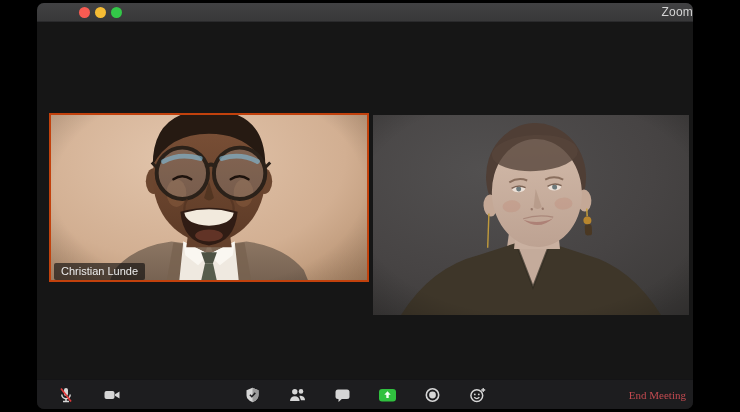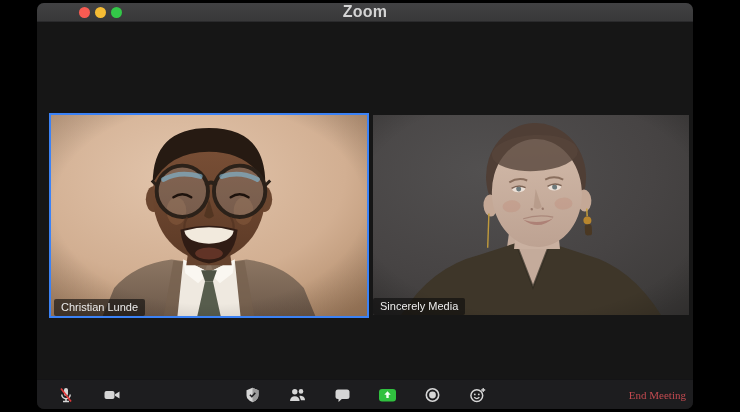--- a/index.html
+++ b/index.html
@@ -12,27 +12,27 @@
 
   
   .titlebar { position:absolute; top:0; left:0; right:0; height:19px;
               background:linear-gradient(#414143,#383839);
               border-bottom:1px solid #2a2a2c; display:flex; align-items:center; }
   .lights { position:absolute; left:42px; top:0; height:19px; display:flex; align-items:center; gap:5px; }
   .light { width:11px; height:11px; border-radius:50%; border:none; padding:0; cursor:default; }
   .light.red    { background:#f85b52; }
   .light.yellow { background:#f5bc34; }
   .light.green  { background:#33c748; }
-  .win-title { width:100%; text-align:center; font-size:16px; color:#d4d4d4; letter-spacing:.2px;font-weight:bold; }
+  .win-title { width:100%; text-align:right; font-size:12px; color:#d4d4d4; letter-spacing:.2px; }
 
   
   .stage { position:absolute; top:19px; left:0; right:0; bottom:30px; background:#161616; }
   .tile { position:absolute; overflow:hidden; background:#222; }
   .tile svg { display:block; width:100%; height:100%; }
-  .tile.active { left:12px; top:91px; width:320px; height:205px; border:2px solid #3b82f6; }
+  .tile.active { left:12px; top:91px; width:320px; height:169px; border:2px solid #c2410c; }
   .tile.plain  { left:336px; top:93px; width:316px; height:200px; }
   .name-label { position:absolute; bottom:0; font-size:11px; color:#ececec;
                 background:rgba(12,12,12,.62); padding:2px 7px 3px 7px; border-radius:2px;
                 white-space:nowrap; }
   .tile.active .name-label { left:3px; }
   .tile.plain  .name-label { left:0; }
 
   
   .toolbar { position:absolute; left:0; right:0; bottom:0; height:30px;
              background:#1d1d1f; border-top:1px solid #141416;
@@ -186,21 +186,20 @@
             <circle cx="169" cy="94" r="1.2" fill="#96786a"></circle>
 
             <ellipse cx="138" cy="90" rx="9" ry="6" fill="#c08f7c" opacity=".4"></ellipse>
             <ellipse cx="190" cy="90" rx="9" ry="6" fill="#c08f7c" opacity=".4"></ellipse>
 
             <path d="M149 103 Q164 99 179 103" fill="none" stroke="#9a7265" stroke-width="1.2" opacity=".6"></path>
             <path d="M149 104 Q164 110 179 104 Q164 116 149 104 Z" fill="#ad8176"></path>
           </g>
           <rect width="316" height="200" fill="url(#wvig)"></rect>
         </svg>
-        <span class="name-label">Sincerely Media</span>
       </div>
     </div>
 
     <div class="toolbar">
       <div class="tb-left">
         <button class="tb-btn" title="Unmute">
           <svg width="18" height="18" viewBox="0 0 18 18">
             <rect x="7" y="2" width="4" height="8" rx="2" fill="#d6d6d6"></rect>
             <path d="M4.8 8.5 a4.2 4.2 0 0 0 8.4 0" fill="none" stroke="#d6d6d6" stroke-width="1.5"></path>
             <line x1="9" y1="13" x2="9" y2="15.2" stroke="#d6d6d6" stroke-width="1.5"></line>

